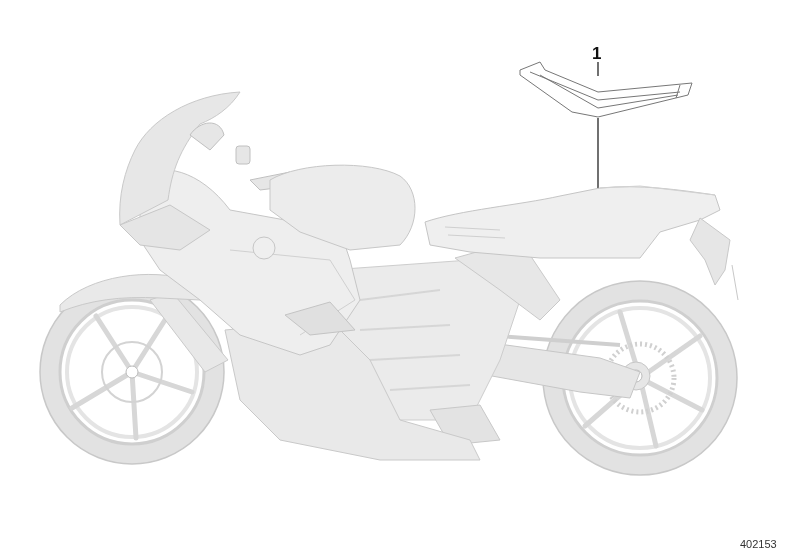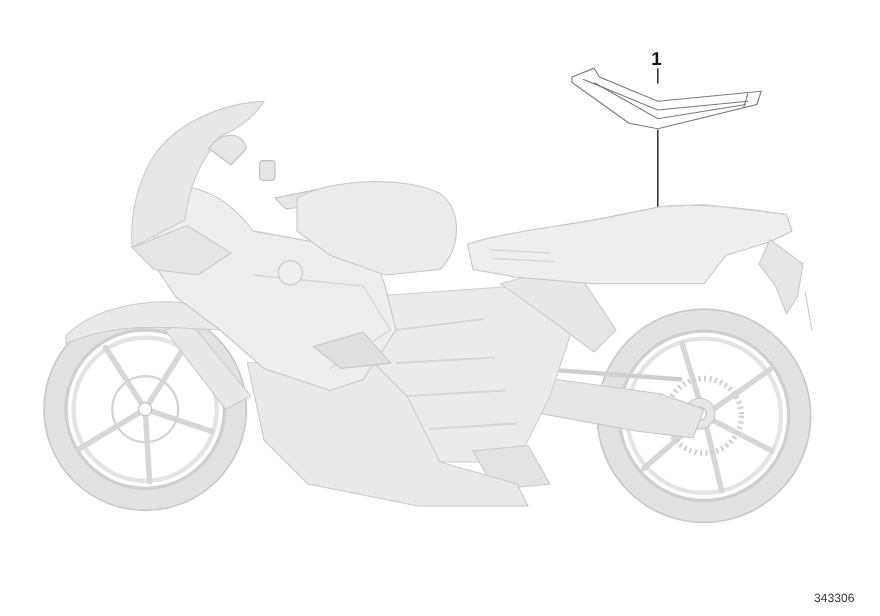--- a/index.html
+++ b/index.html
@@ -105,13 +105,13 @@
     <path d="M600,188 L640,186 L715,195" fill="none" stroke="#d2d2d2"></path>
   </g>
 
   <g>
     <path d="M700,218 L730,240 L725,270 L715,285 L705,260 L690,240 Z" fill="#e6e6e6" stroke="#c8c8c8"></path>
     <line x1="732" y1="265" x2="738" y2="300" stroke="#c8c8c8"></line>
   </g>
 </svg>
 
 <div class="callout-num">1</div>
-<div class="diagram-id">343306</div>
+<div class="diagram-id">402153</div>
 
 </body></html>

